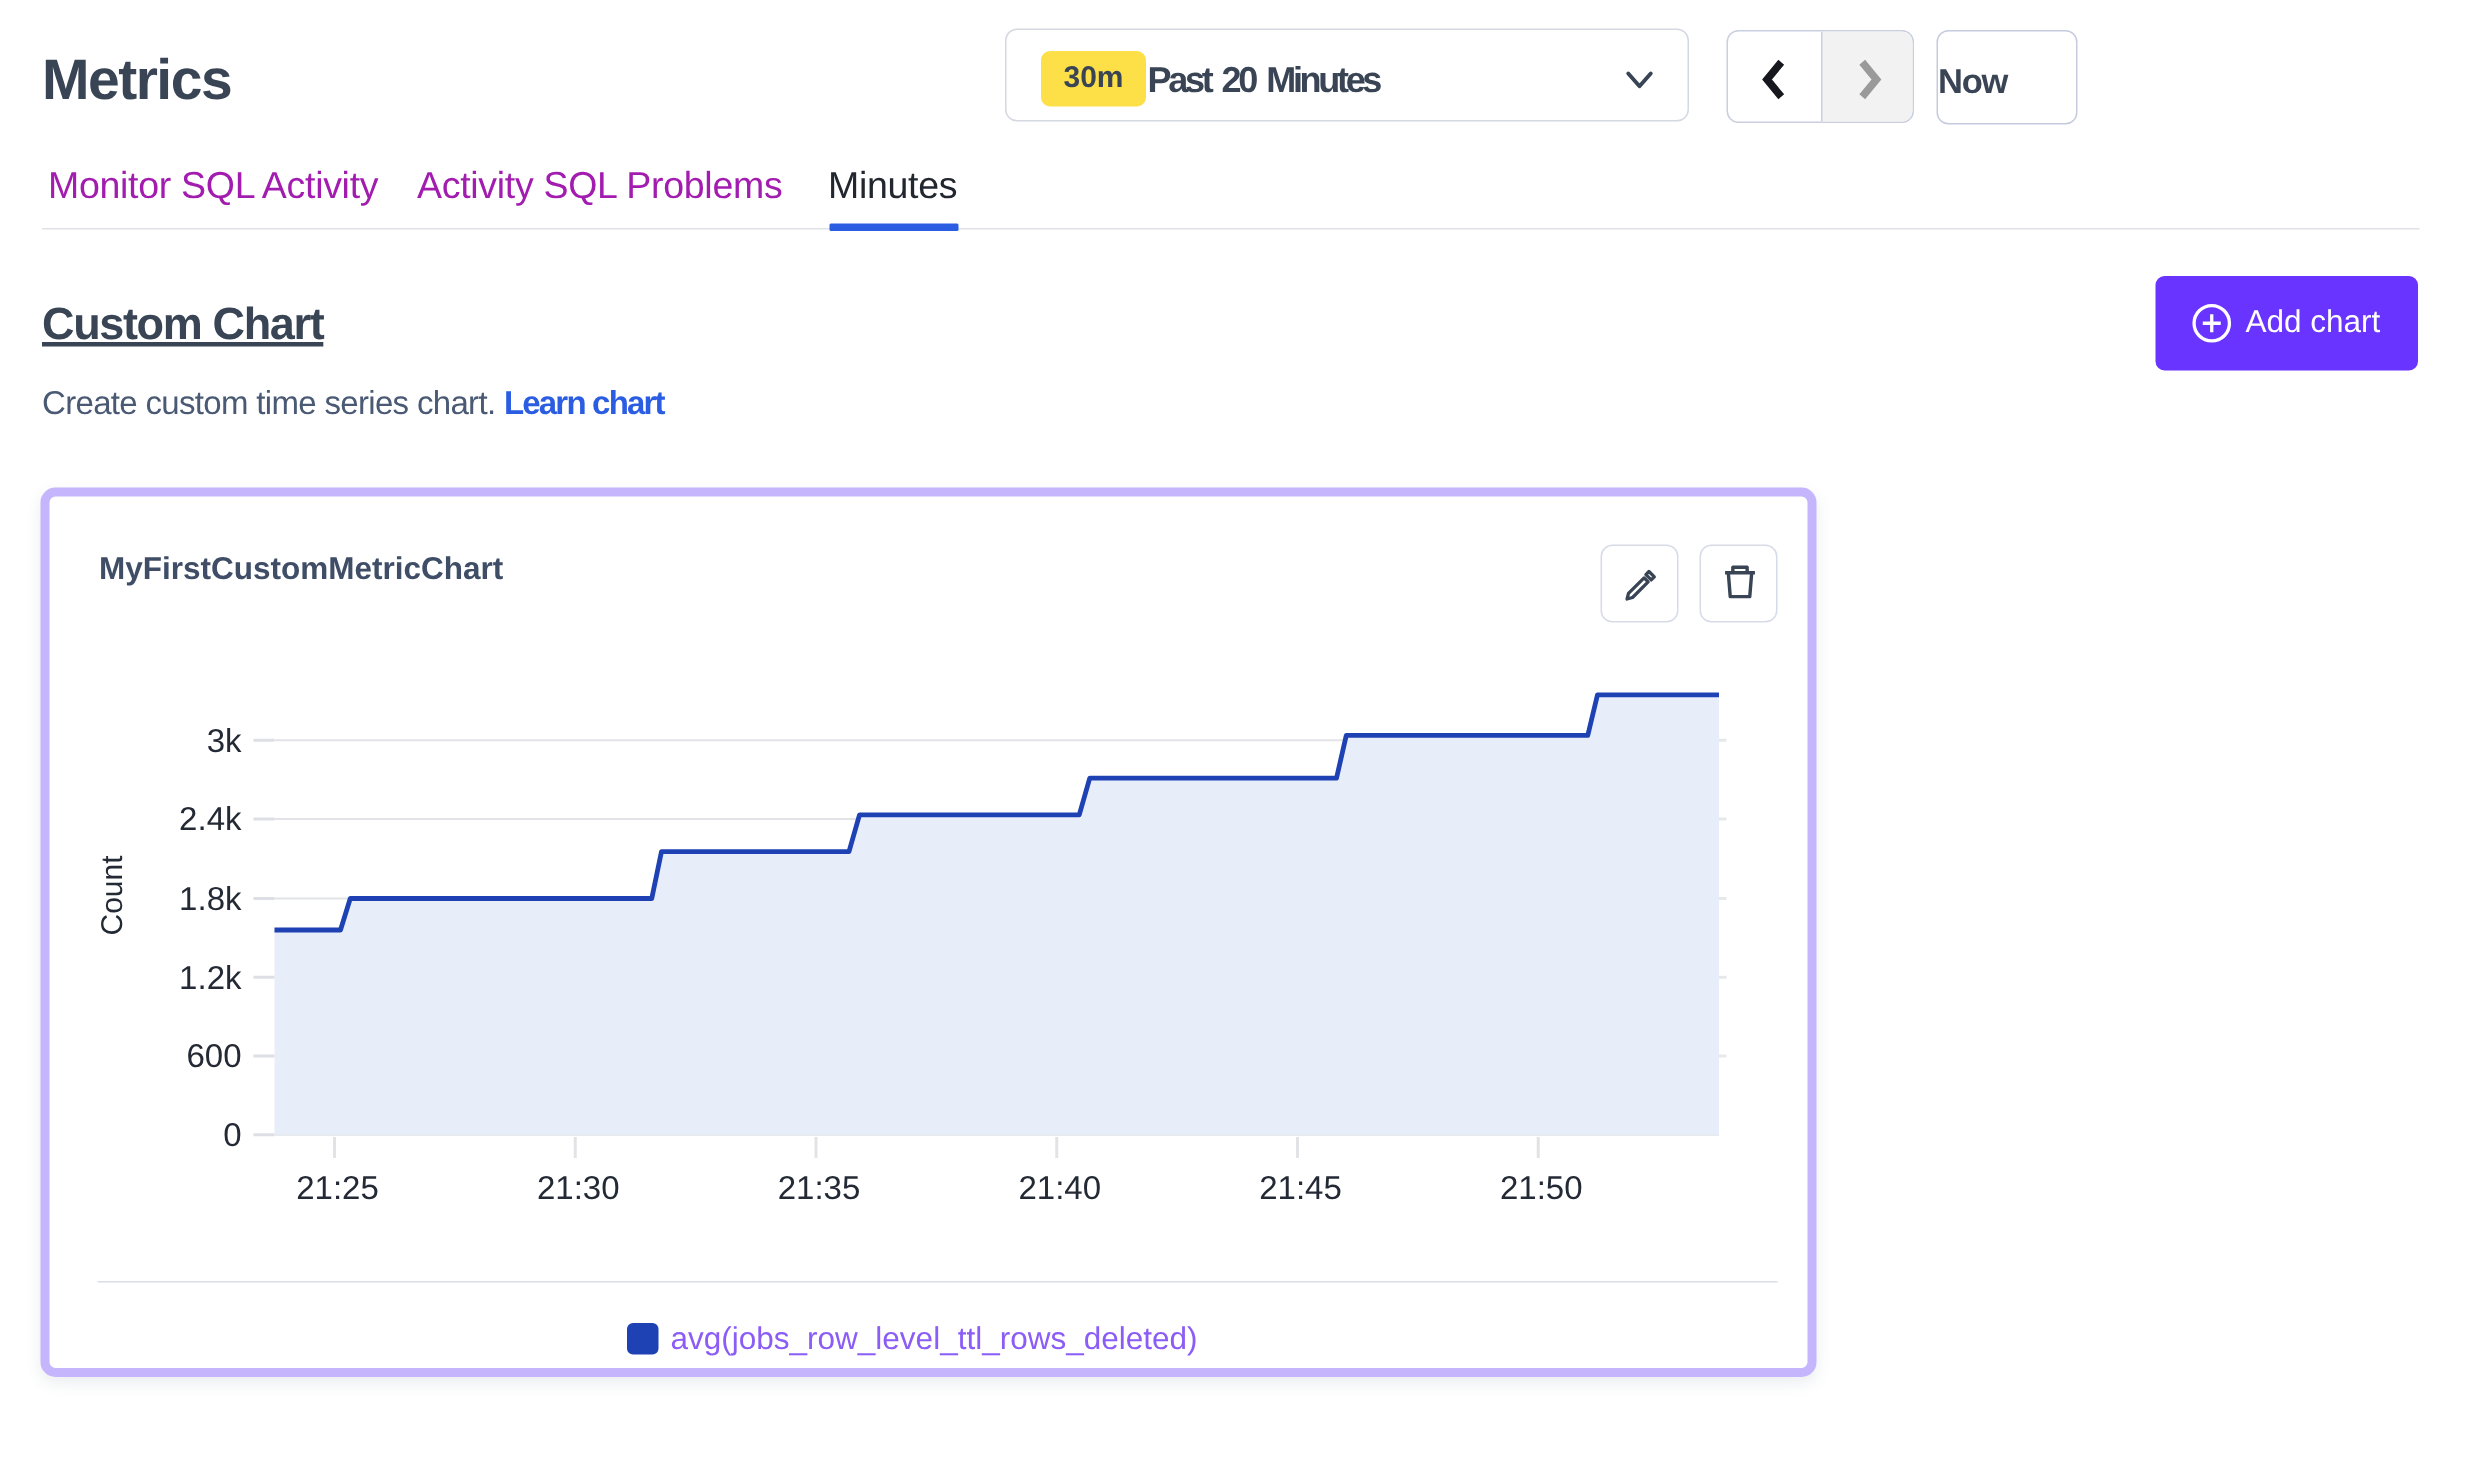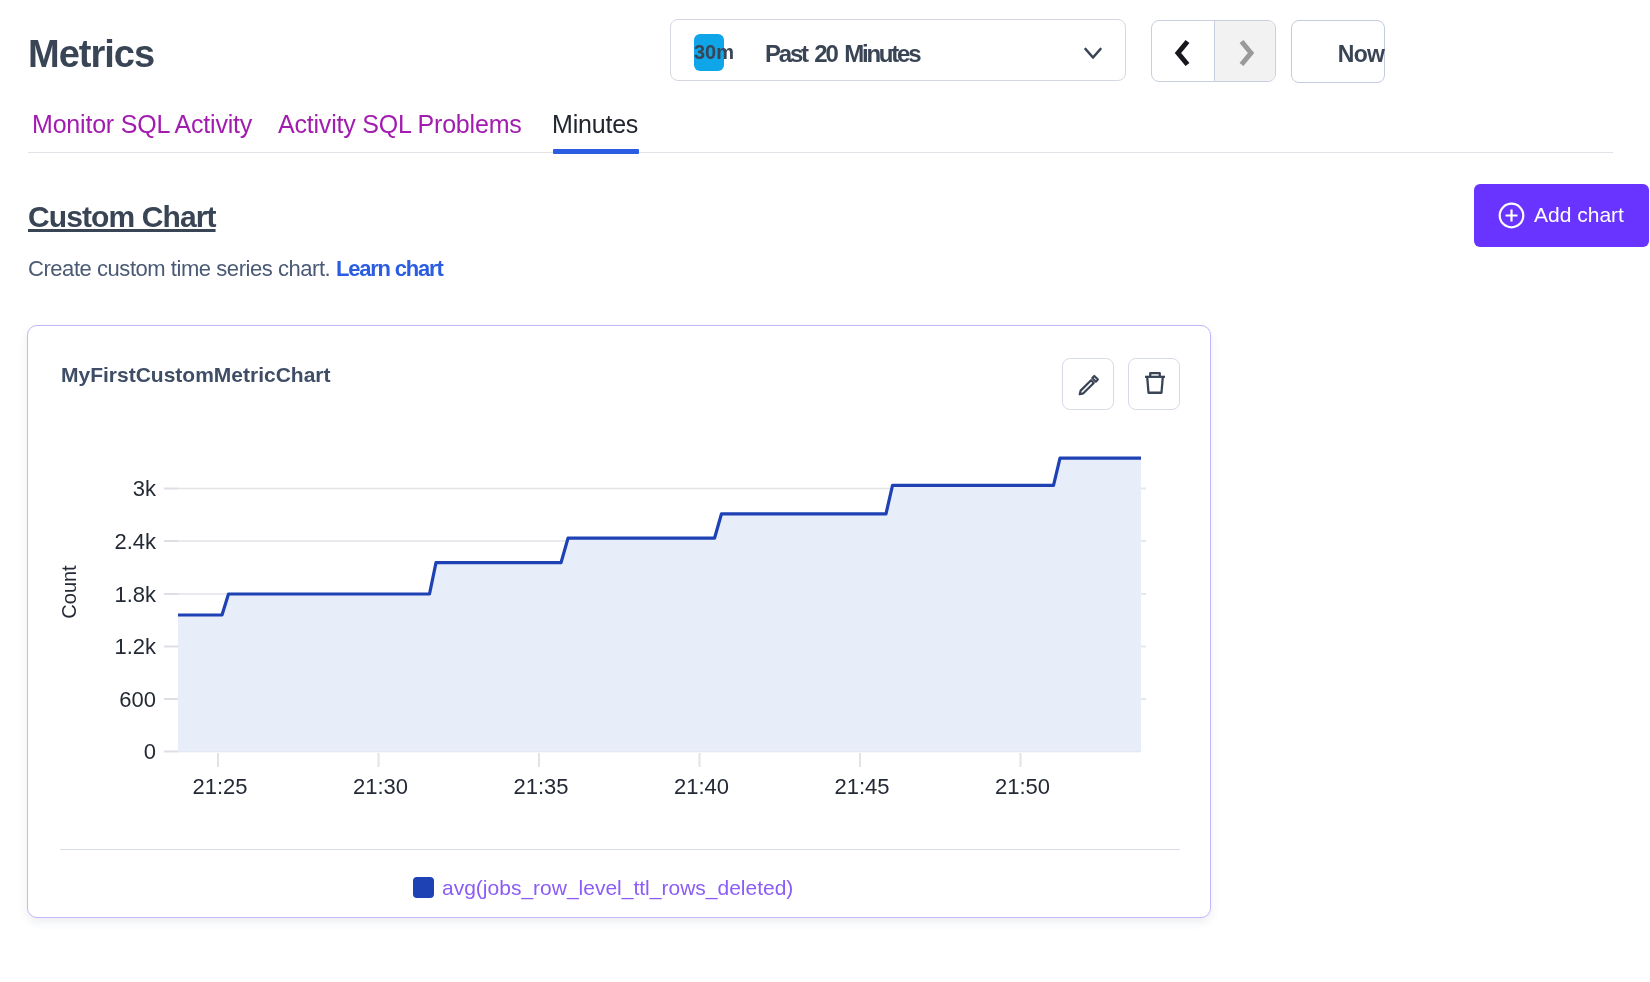--- a/index.html
+++ b/index.html
@@ -2,43 +2,43 @@
 <html><head>
 <meta charset="utf-8">
 <style>
   * { margin:0; padding:0; box-sizing:border-box; }
   html,body { width:1650px; height:982px; background:#ffffff; font-family:"Liberation Sans", sans-serif; overflow:hidden; }
   .abs { position:absolute; }
   #h1 { left:28px; top:33px; font-size:38px; font-weight:700; color:#394455; letter-spacing:-1px; }
 
   
   #dd { left:670px; top:19px; width:456px; height:62px; border:1px solid #d4d8e0; border-radius:8px; background:#fff; }
-  #badge { left:694px; top:34px; width:30px; height:37px; background:#0ea5e9; border-radius:6px; color:#394455; font-size:20px; font-weight:700; text-align:center; line-height:37px; }
+  #badge { left:694px; top:34px; width:70px; height:37px; background:#fde047; border-radius:6px; color:#394455; font-size:20px; font-weight:700; text-align:center; line-height:37px; }
   #ddtext { left:765px; top:40px; font-size:24px; font-weight:700; color:#394455; letter-spacing:-2.2px; word-spacing:3px; }
   #chev { left:1083px; top:45px; }
 
   #arrows { left:1151px; top:20px; width:125px; height:62px; border:1px solid #c9cfdf; border-radius:8px; background:#fff; overflow:hidden; }
   #arrowR { position:absolute; left:62px; top:0; width:63px; height:62px; background:#f2f2f2; border-left:1px solid #c9cfdf; }
-  #nowbtn { left:1291px; top:20px; width:94px; height:63px; border:1px solid #c5cbde; border-radius:8px; background:#fff; color:#394455; font-size:23px; font-weight:700; text-align:right; line-height:66px; letter-spacing:-0.8px; }
+  #nowbtn { left:1291px; top:20px; width:94px; height:63px; border:1px solid #c5cbde; border-radius:8px; background:#fff; color:#394455; font-size:23px; font-weight:700; text-align:left; line-height:66px; letter-spacing:-0.8px; }
 
   
   .tab { position:absolute; top:110px; font-size:25px; color:#a21caf; letter-spacing:-0.2px; }
   #tab3 { color:#21262f; }
   #tabline { left:28px; top:152px; width:1585px; height:1px; background:#e0e2e8; }
   #tabunder { left:553px; top:149px; width:86px; height:5px; background:#2b5de3; border-radius:1px; }
 
   #h2 { left:28px; top:200px; font-size:30px; font-weight:700; color:#394455; letter-spacing:-0.9px;text-decoration:underline; }
   #sub { left:28px; top:256px; font-size:22px; color:#4a5a74; letter-spacing:-0.45px; }
   #sub a { color:#2b5de3; font-weight:700; text-decoration:none; letter-spacing:-1.2px; }
 
-  #addbtn { left:1437px; top:184px; width:175px; height:63px; background:#6934ff; border-radius:6px; color:#fff;margin-left:37px; }
+  #addbtn { left:1437px; top:184px; width:175px; height:63px; background:#6934ff; border-radius:6px; color:#fff; }
   #addbtn span { position:absolute; left:60px; top:19px; font-size:21px; font-weight:400; color:#fff; }
 
   
-  #card { left:27px; top:325px; width:1184px; height:593px; background:#fff; border:1px solid #c4b5fd; border-radius:10px; box-shadow:0 4px 10px rgba(56,76,108,0.10); }
+  #card { left:27px; top:325px; width:1184px; height:593px; background:#fff; border:6px solid #c4b5fd; border-radius:10px; box-shadow:0 4px 10px rgba(56,76,108,0.10); }
   #cardtitle { left:33px; top:37px; font-size:21px; font-weight:700; color:#3f4e66; position:absolute; }
   .iconbtn { position:absolute; top:32px; width:52px; height:52px; border:1px solid #d7dbe8; border-radius:8px; background:#fff; }
   #editbtn { left:1034px; }
   #delbtn { left:1100px; }
 
   #legendsep { position:absolute; left:32px; top:523px; width:1120px; height:1px; background:#d9dde9; }
   #legend { position:absolute; left:385px; top:551px; }
   #legend .sw { position:absolute; left:0; top:0; width:21px; height:21px; background:#1e41b3; border-radius:4px; }
   #legend .lt { position:absolute; left:29px; top:-1px; font-size:21px; color:#8b5cf6; white-space:nowrap; }
 </style>

